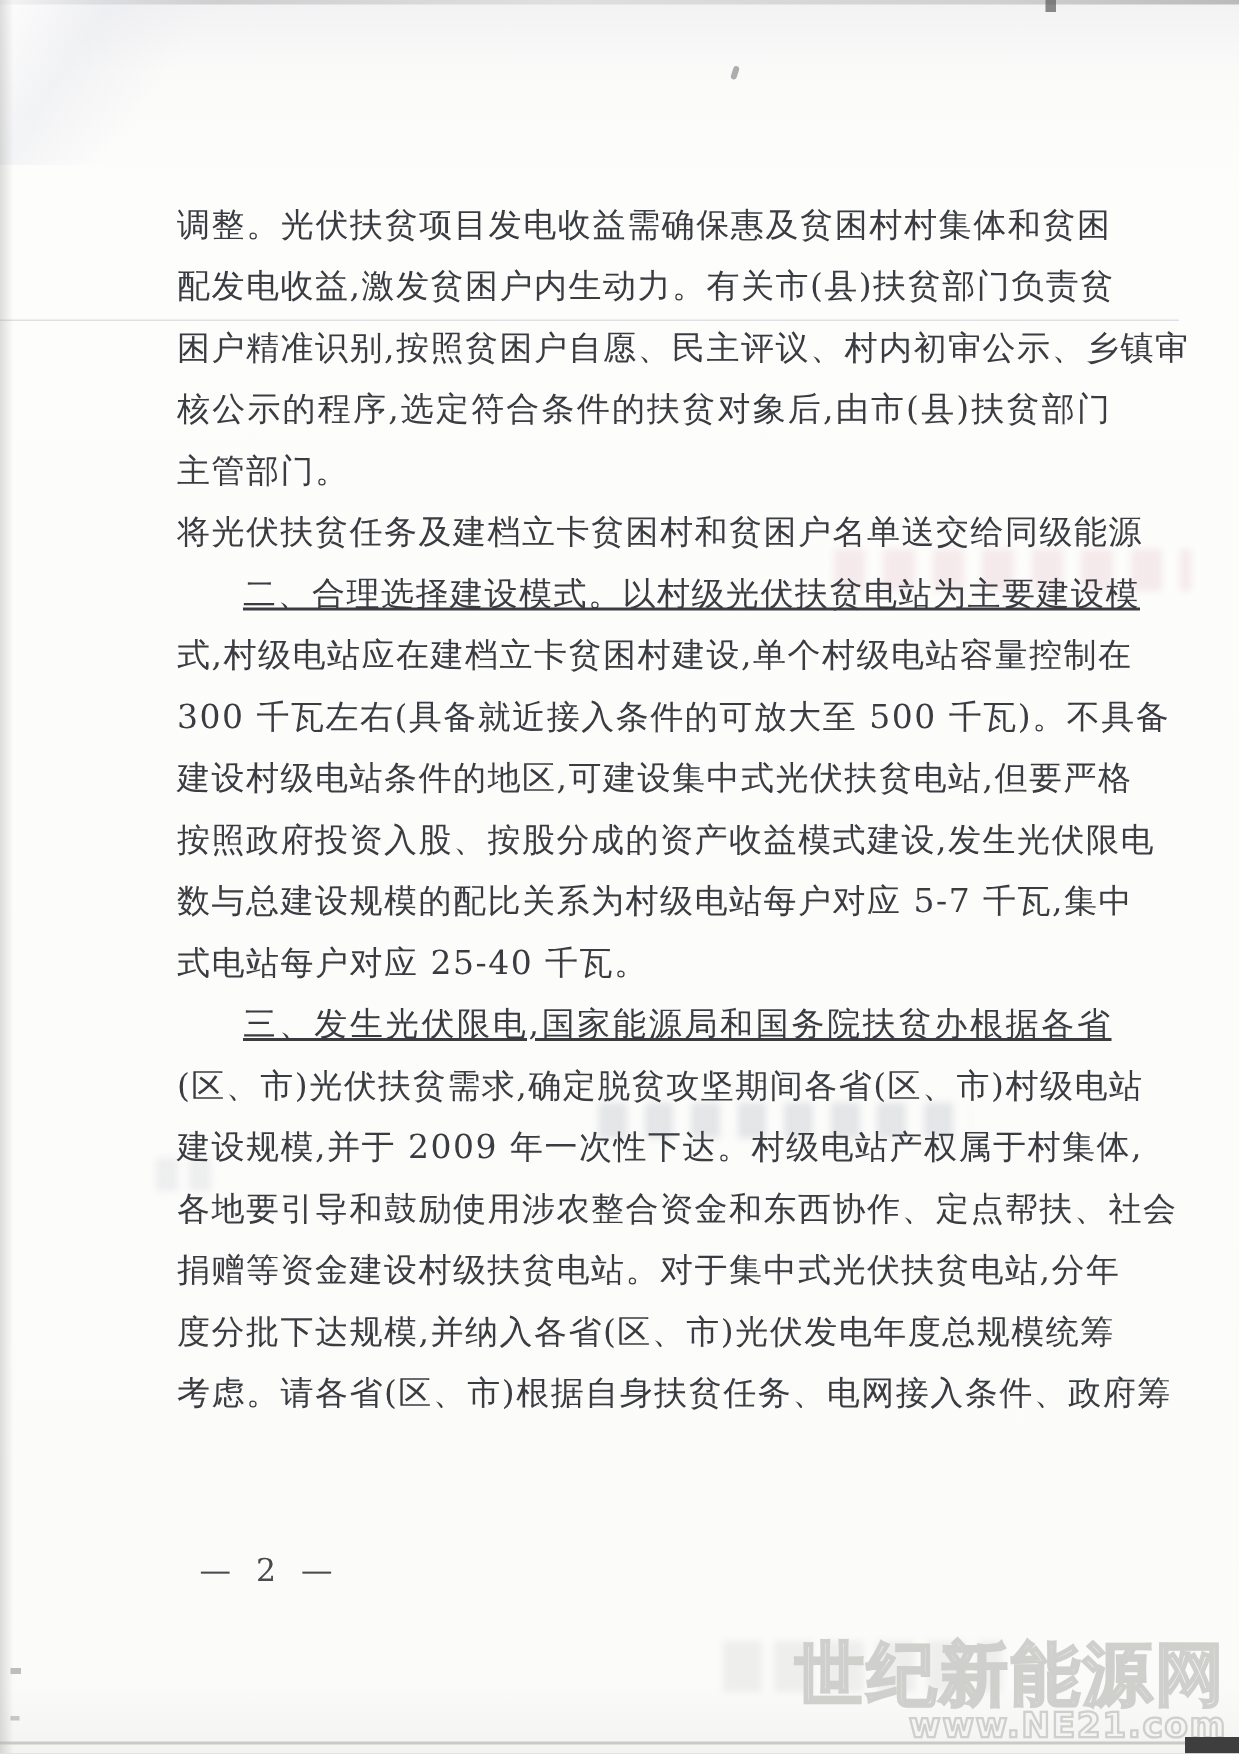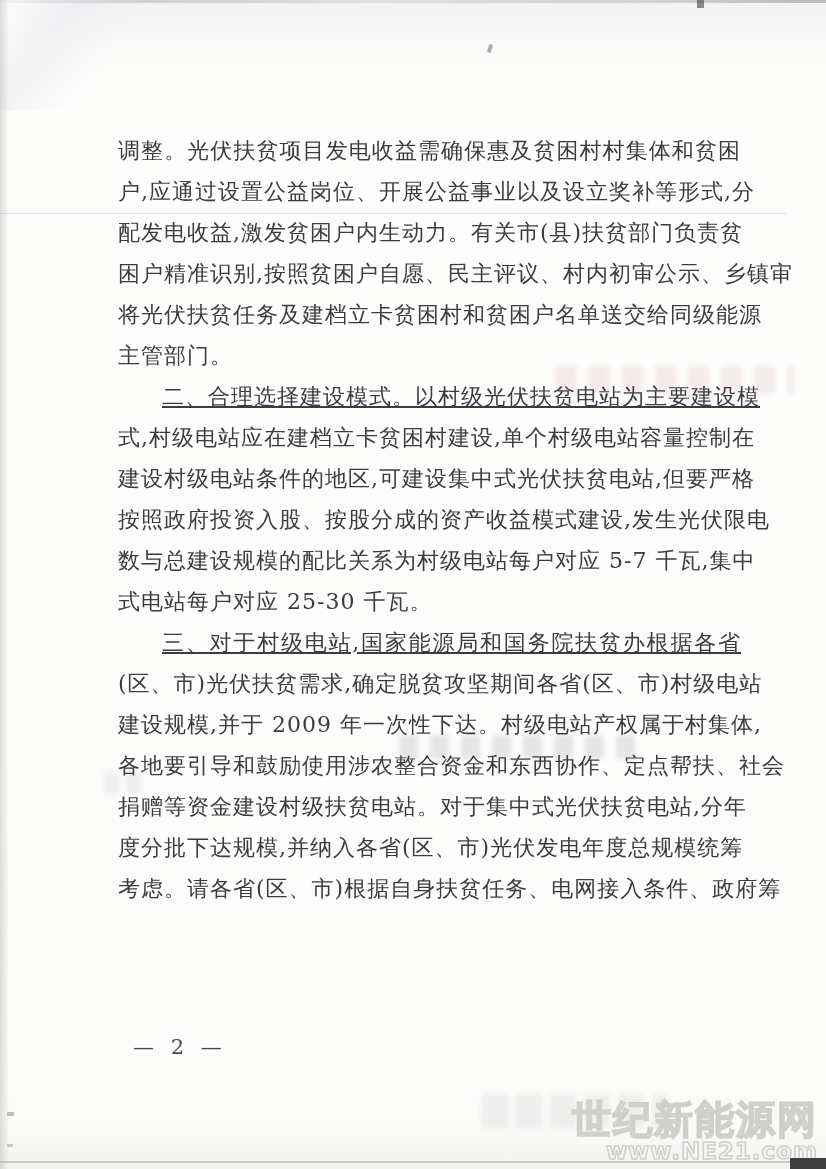--- a/index.html
+++ b/index.html
@@ -40,21 +40,21 @@
   .para{margin:0;}
   .line{height:41px;white-space:nowrap;text-align:justify;text-align-last:justify;
     text-justify:inter-character;overflow:visible;}
   .line.indent{text-indent:2em;text-decoration:underline;}
   .line.last{text-align-last:left;}
   .page-number{position:absolute;left:133px;top:1035px;font-size:21px;color:#4a4a4e;
     letter-spacing:5px;}
   
   .watermark{position:absolute;right:8px;bottom:6px;text-align:right;line-height:1.02;
     font-family:"DejaVu Sans","Liberation Sans",sans-serif;font-weight:bold;}
-  .wm-title{font-size:39px;color:rgba(250,250,249,.9);letter-spacing:2px;
+  .wm-title{font-size:46px;color:rgba(250,250,249,.9);letter-spacing:2px;
     -webkit-text-stroke:1.6px #cfcfcc;text-shadow:0 0 1px #c8c8c5;}
   .wm-url{font-size:23px;color:rgba(250,250,249,.9);letter-spacing:1px;
     -webkit-text-stroke:1.5px #cfcfcc;text-shadow:0 0 1px #c8c8c5;}
 </style>
 </head>
 <body>
 
 <div class="scan">
 
   <div class="top-edge"></div>
@@ -66,36 +66,37 @@
   <div class="speck-3"></div>
 
   <div class="ghost ghost-pink"></div>
   <div class="ghost ghost-gray-mid"></div>
   <div class="ghost ghost-gray-left"></div>
   <div class="ghost ghost-bottom"></div>
 
   <main class="text-block" id="paragraphs">
       <div class="para">
         <div class="line">调整。光伏扶贫项目发电收益需确保惠及贫困村村集体和贫困</div>
-        <div class="line">户,应通过设置公益岗位、开展公益事业以及设立奖补等形式,分</div>
         <div class="line">配发电收益,激发贫困户内生动力。有关市(县)扶贫部门负责贫</div>
         <div class="line">困户精准识别,按照贫困户自愿、民主评议、村内初审公示、乡镇审</div>
+        <div class="line">核公示的程序,选定符合条件的扶贫对象后,由市(县)扶贫部门</div>
+        <div class="line last">主管部门。</div>
         <div class="line">将光伏扶贫任务及建档立卡贫困村和贫困户名单送交给同级能源</div>
-        <div class="line last">主管部门。</div>
       </div>
       <div class="para">
         <div class="line indent">二、合理选择建设模式。以村级光伏扶贫电站为主要建设模</div>
         <div class="line">式,村级电站应在建档立卡贫困村建设,单个村级电站容量控制在</div>
+        <div class="line">300 千瓦左右(具备就近接入条件的可放大至 500 千瓦)。不具备</div>
         <div class="line">建设村级电站条件的地区,可建设集中式光伏扶贫电站,但要严格</div>
         <div class="line">按照政府投资入股、按股分成的资产收益模式建设,发生光伏限电</div>
         <div class="line">数与总建设规模的配比关系为村级电站每户对应 5-7 千瓦,集中</div>
-        <div class="line last">式电站每户对应 25-30 千瓦。</div>
+        <div class="line last">式电站每户对应 25-40 千瓦。</div>
       </div>
       <div class="para">
-        <div class="line indent">三、对于村级电站,国家能源局和国务院扶贫办根据各省</div>
+        <div class="line indent">三、发生光伏限电,国家能源局和国务院扶贫办根据各省</div>
         <div class="line">(区、市)光伏扶贫需求,确定脱贫攻坚期间各省(区、市)村级电站</div>
         <div class="line">建设规模,并于 2009 年一次性下达。村级电站产权属于村集体,</div>
         <div class="line">各地要引导和鼓励使用涉农整合资金和东西协作、定点帮扶、社会</div>
         <div class="line">捐赠等资金建设村级扶贫电站。对于集中式光伏扶贫电站,分年</div>
         <div class="line">度分批下达规模,并纳入各省(区、市)光伏发电年度总规模统筹</div>
         <div class="line">考虑。请各省(区、市)根据自身扶贫任务、电网接入条件、政府筹</div>
       </div>
     </main>
 
   <div class="page-number">— 2 —</div>

